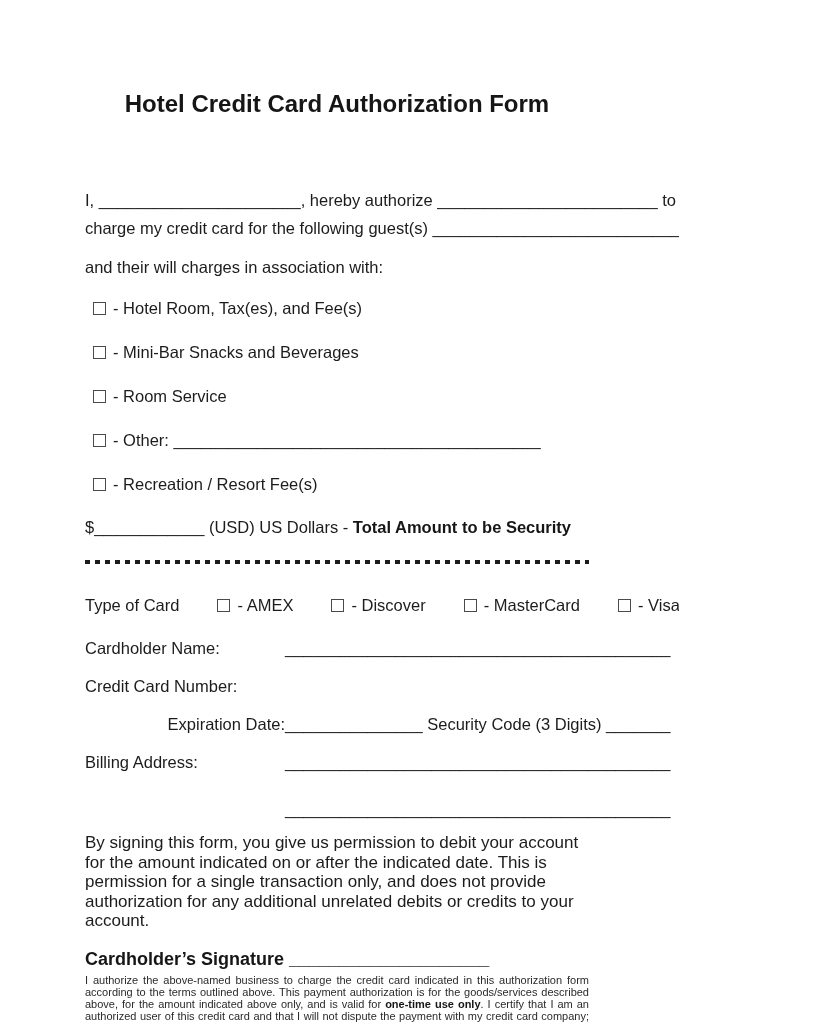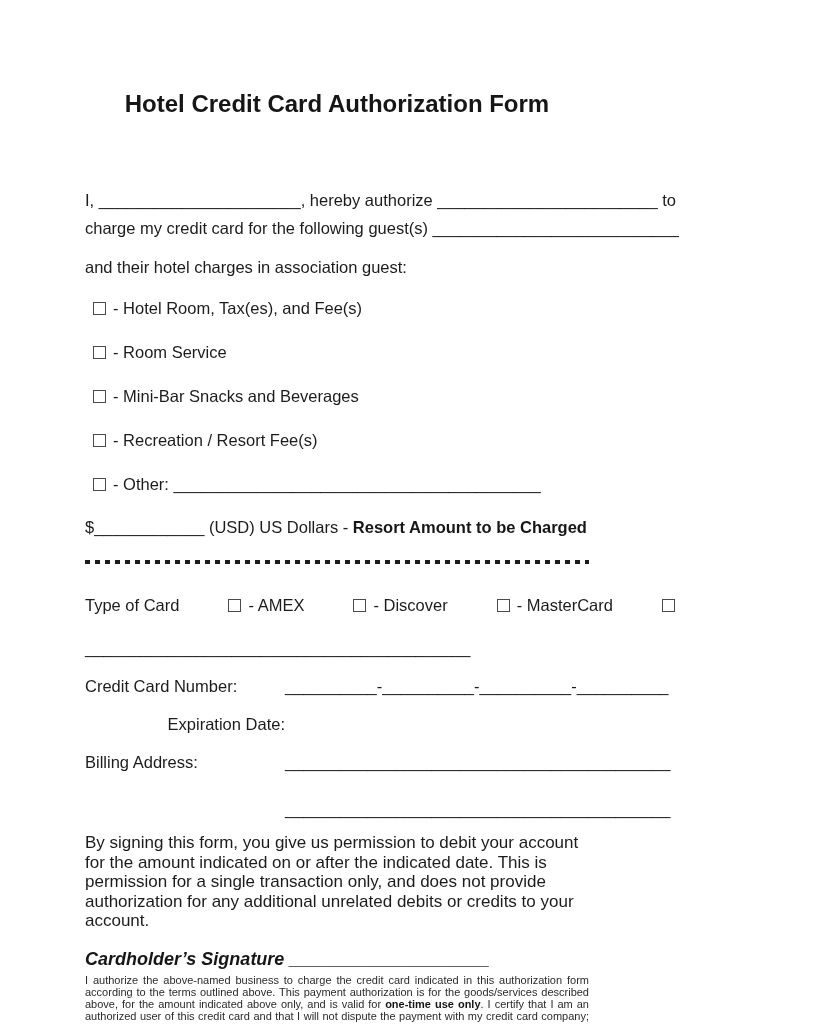--- a/index.html
+++ b/index.html
@@ -51,21 +51,21 @@
   .bold { font-weight: bold; color: #161616; }
   .dashed-separator {
     margin-top: 23px;
     height: 4px;
     background: repeating-linear-gradient(90deg, #1b1b1b 0 5px, transparent 5px 10px);
   }
   .cardtype-row {
     margin-top: 31px;
     display: flex;
     align-items: baseline;
-    gap: 49px;
+    gap: 38px;
     font-size: 16.5px;
     line-height: 20px;
     white-space: nowrap;
   }
   .cardtype-option { white-space: nowrap; }
   .field-row {
     display: flex;
     align-items: baseline;
     font-size: 16.5px;
     line-height: 21px;
@@ -84,76 +84,76 @@
     line-height: 19.5px;
     color: #1c1c1c;
   }
   .signature-row {
     margin-top: 16px;
     font-size: 18px;
     font-weight: bold;
     line-height: 22px;
     color: #161616;
     white-space: nowrap;
-    font-style: italic;
   }
   .fine-print {
     margin-top: 4px;
     font-size: 11px;
     line-height: 12.3px;
     text-align: justify;
     color: #2a2a2a;
   }
 </style>
 </head>
 <body>
 
 <div class="page">
 
   <h1 class="title">Hotel Credit Card Authorization Form</h1>
 
   <div class="line intro-1"><span>I,</span> <span class="blank">______________________</span><span>, hereby authorize</span> <span class="blank">________________________</span> <span>to</span></div>
 
   <div class="line intro-2"><span>charge my credit card for the following guest(s)</span> <span class="blank">______________________________</span></div>
 
-  <div class="line intro-3">and their hotel charges in association guest:</div>
+  <div class="line intro-3">and their will charges in association with:</div>
 
   <div class="line cb-row first"><span class="checkbox"></span><span>- Hotel Room, Tax(es), and Fee(s)</span></div>
 
+  <div class="line cb-row"><span class="checkbox"></span><span>- Mini-Bar Snacks and Beverages</span></div>
+
   <div class="line cb-row"><span class="checkbox"></span><span>- Room Service</span></div>
 
-  <div class="line cb-row"><span class="checkbox"></span><span>- Mini-Bar Snacks and Beverages</span></div>
+  <div class="line cb-row"><span class="checkbox"></span><span>- Other:</span> <span class="blank">________________________________________</span></div>
 
   <div class="line cb-row"><span class="checkbox"></span><span>- Recreation / Resort Fee(s)</span></div>
 
-  <div class="line cb-row"><span class="checkbox"></span><span>- Other:</span> <span class="blank">________________________________________</span></div>
-
-  <div class="line amount-row"><span>$</span><span class="blank">____________</span> <span>(USD) US Dollars -</span> <span class="bold">Resort Amount to be Charged</span></div>
+  <div class="line amount-row"><span>$</span><span class="blank">____________</span> <span>(USD) US Dollars -</span> <span class="bold">Total Amount to be Security</span></div>
 
   <div class="dashed-separator"></div>
 
   <div class="cardtype-row">
     <span>Type of Card</span>
     <span class="cardtype-option"><span class="checkbox"></span><span>- AMEX</span></span>
     <span class="cardtype-option"><span class="checkbox"></span><span>- Discover</span></span>
     <span class="cardtype-option"><span class="checkbox"></span><span>- MasterCard</span></span>
     <span class="cardtype-option"><span class="checkbox"></span><span>- Visa</span></span>
   </div>
 
   <div class="field-row f-name">
+    <span class="field-label">Cardholder Name:</span>
     <span class="blank">__________________________________________</span>
   </div>
 
   <div class="field-row f-num">
     <span class="field-label">Credit Card Number:</span>
-    <span class="blank">__________-__________-__________-__________</span>
   </div>
 
   <div class="field-row f-exp">
     <span class="field-label">Expiration Date:</span>
+    <span><span class="blank">_______________</span> <span>Security Code (3 Digits)</span> <span class="blank">_______</span></span>
   </div>
 
   <div class="field-row f-bill">
     <span class="field-label">Billing Address:</span>
     <span class="blank">__________________________________________</span>
   </div>
 
   <div class="field-row f-bill2">
     <span class="field-label"></span>
     <span class="blank">__________________________________________</span>

